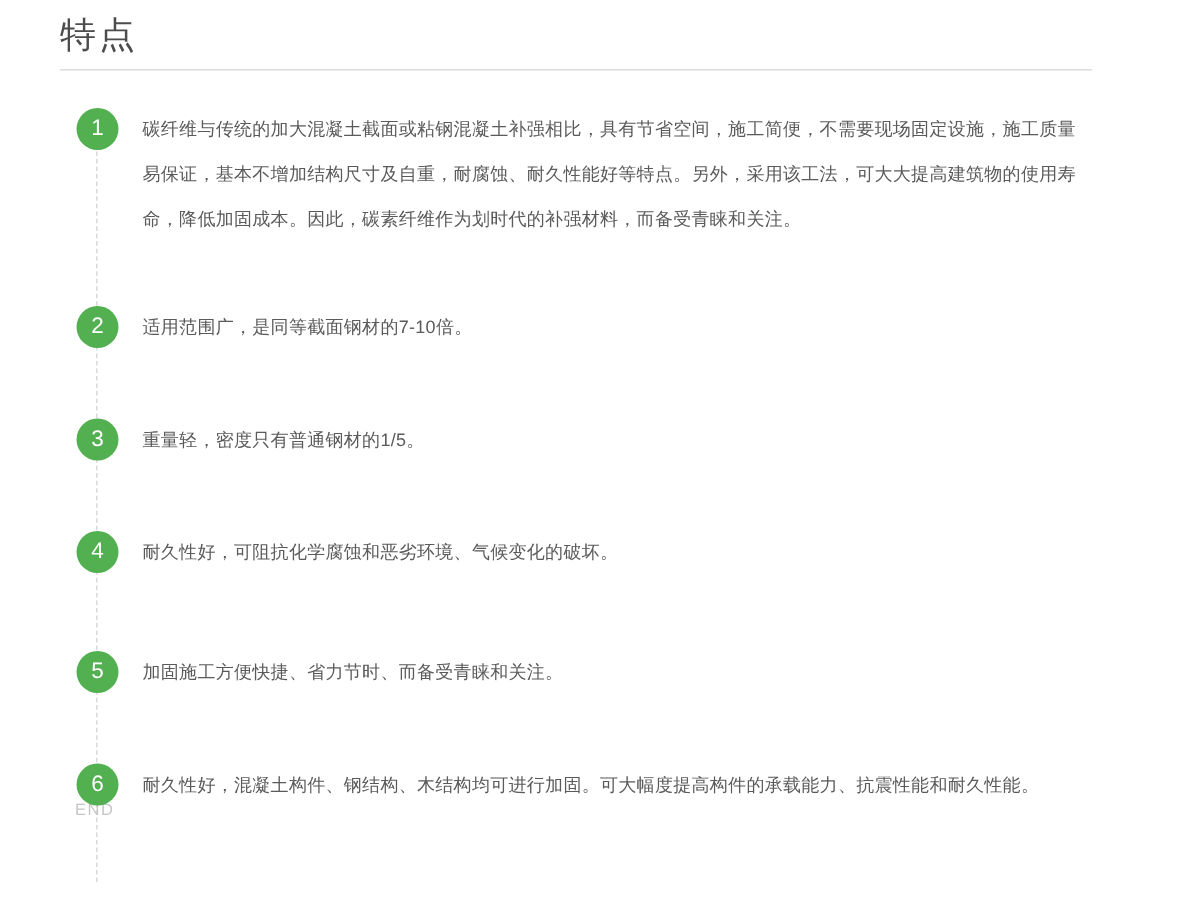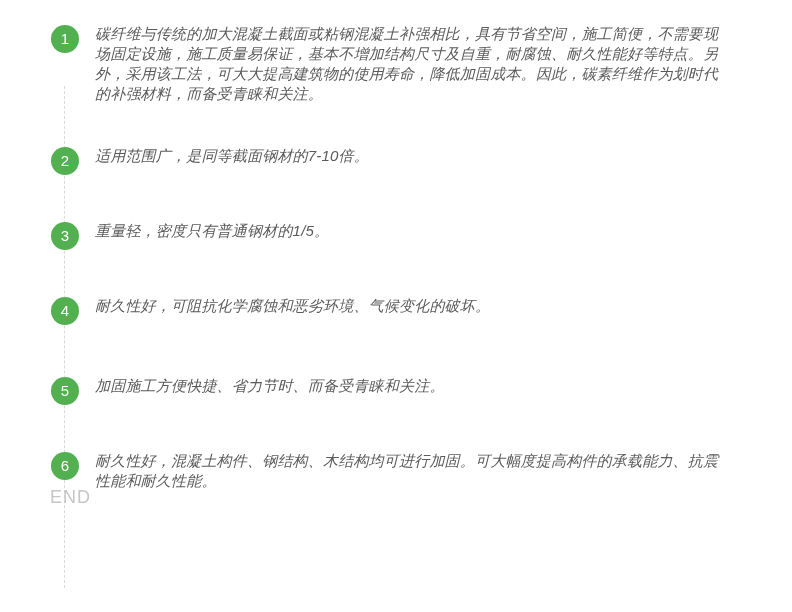--- a/index.html
+++ b/index.html
@@ -70,44 +70,44 @@
     height: 28px;
     border-radius: 50%;
     background: var(--badge-green, #52B050);
     color: #ffffff;
     font-size: 15px;
     line-height: 28px;
     text-align: center;
   }
   .feature-text {
     width: 633px;
-    font-size: 15px;
-    line-height: 20px;
+    font-size: 12px;
+    line-height: 30px;
     letter-spacing: 0.2px;
     color: var(--body-text, #5A5A5A);
     line-break: anywhere;
     word-break: break-all;
-    font-style: italic;
   }
   .end-marker {
     margin: -4px 0 0 10px;
-    font-size: 18px;
+    font-size: 11px;
     letter-spacing: 1px;
     color: var(--end-text, #C6C6C6);
   }
 </style>
 </head>
 <body>
 
 <div class="page">
 
   <div class="timeline-connector"></div>
 
   <div class="content">
 
+    <h1 class="page-title">特点</h1>
 
     <div class="feature-list">
 
       <div class="feature-item">
         <span class="feature-badge">1</span>
         <div class="feature-text">碳纤维与传统的加大混凝土截面或粘钢混凝土补强相比，具有节省空间，施工简便，不需要现场固定设施，施工质量易保证，基本不增加结构尺寸及自重，耐腐蚀、耐久性能好等特点。另外，采用该工法，可大大提高建筑物的使用寿命，降低加固成本。因此，碳素纤维作为划时代的补强材料，而备受青睐和关注。</div>
       </div>
 
       <div class="feature-item">
         <span class="feature-badge">2</span>

